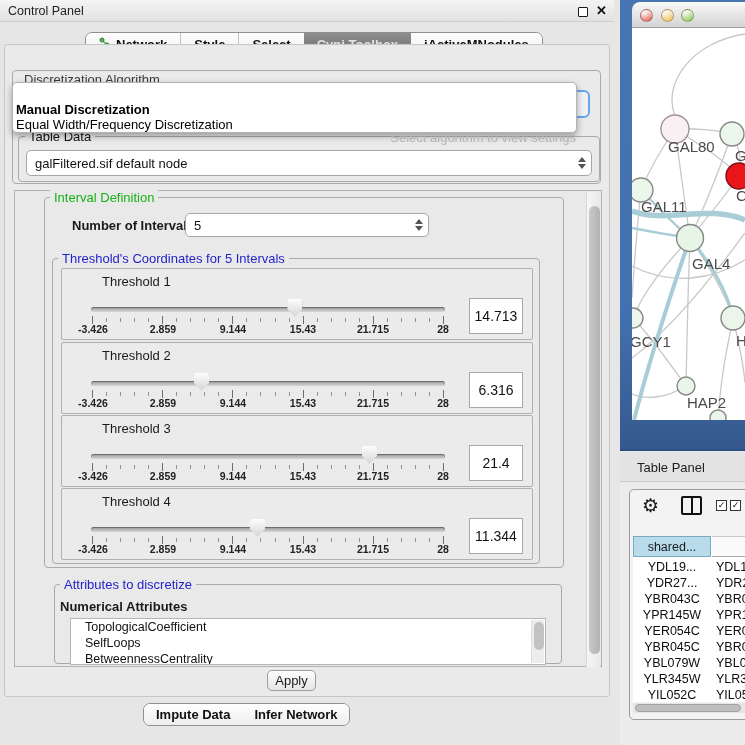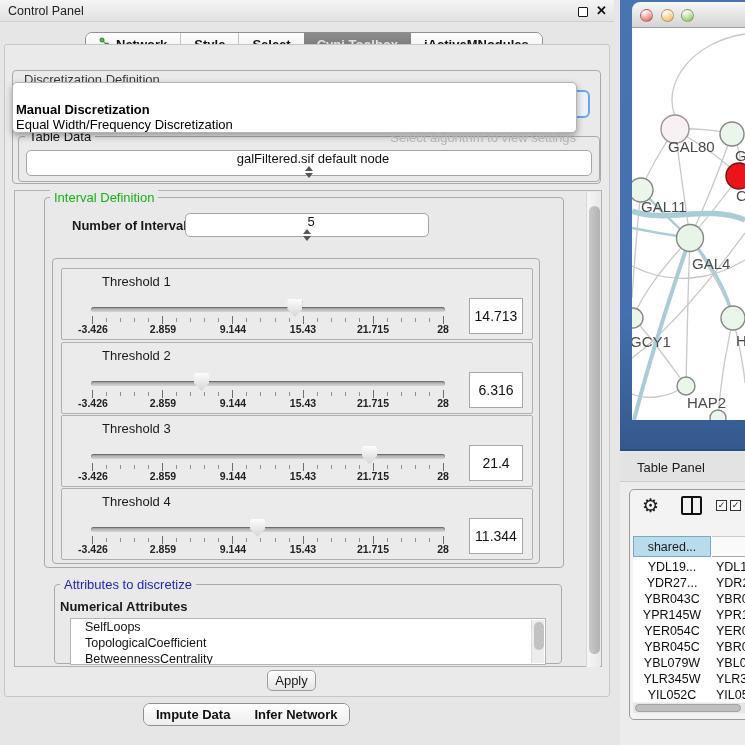--- a/index.html
+++ b/index.html
@@ -22,21 +22,21 @@
   .tabbar .seg.after-sel { border-left:none; }
   .top-tabs { left:85px; top:32px; }
   .bottom-tabs { left:143px; top:703px; height:23px; }
   .bottom-tabs .seg { padding:0 12px; }
 
   .outer-box { left:4px; top:44px; width:606px; height:653px; background:#eaeaea; border:1px solid #c6c6c6; border-radius:3px; }
 
   .group { position:absolute; border:1px solid #aaaaaa; border-radius:4px; background:#eaeaea; }
   .group-label { position:absolute; font-size:13px; padding:0 4px; background:#eaeaea; white-space:nowrap; }
 
-  .combo { position:absolute; background:#fff; border:1px solid #a6a6a6; border-radius:5px; display:flex; align-items:center;flex-direction:column; }
+  .combo { position:absolute; background:#fff; border:1px solid #a6a6a6; border-radius:5px; display:flex; align-items:center; }
   .combo .txt { padding-left:8px; flex:1; font-size:13px; color:#111; }
   .spinner { width:18px; display:flex; flex-direction:column; align-items:center; gap:2px; }
   .arr-up { width:0; height:0; border-left:4px solid transparent; border-right:4px solid transparent; border-bottom:5px solid #555; }
   .arr-dn { width:0; height:0; border-left:4px solid transparent; border-right:4px solid transparent; border-top:5px solid #555; }
 
   .popup { left:12px; top:82px; width:565px; height:51px; background:#fff; border:1px solid #b3b3b3; border-radius:5px;
     box-shadow:0 3px 7px rgba(0,0,0,0.35); z-index:10; }
   .popup .ph { position:absolute; left:0; top:3px; width:100%; text-align:right; color:#b3b3b3; font-size:13px;margin-top:44px; }
   .popup .opt1 { position:absolute; left:3px; top:19px; font-weight:bold; font-size:13px; color:#000; }
   .popup .opt2 { position:absolute; left:3px; top:34px; font-size:13px; color:#000; }
@@ -137,21 +137,21 @@
         <span>Cyni Toolbox</span>
       </div>
     <div class="seg after-sel">
         <span>jActiveMNodules</span>
       </div>
   </div>
 
   <div class="abs outer-box"></div>
 
   <div class="group" style="left:12px; top:70px; width:589px; height:114px;"></div>
-  <div class="group-label" style="left:20px; top:72px; color:#3a3a3a;">Discretization Definition</div>
+  <div class="group-label" style="left:20px; top:72px; color:#3a3a3a;">Discretization Algorithm</div>
 
   <div class="abs combo-sliver"></div>
 
   <div class="group" style="left:18px; top:136px; width:582px; height:46px;"></div>
   <div class="group-label" style="left:25px; top:129px; color:#111;">Table Data</div>
   <div class="combo" style="left:26px; top:150px; width:566px; height:26px;">
     <span class="txt">galFiltered.sif default node</span>
     <span class="spinner">
         <span class="arr-up"></span>
         <span class="arr-dn"></span>
@@ -176,20 +176,21 @@
   <div class="abs" style="left:72px; top:218px; font-weight:bold; font-size:13px;">Number of Intervals</div>
   <div class="combo" style="left:185px; top:213px; width:244px; height:24px;">
     <span class="txt">5</span>
     <span class="spinner">
         <span class="arr-up"></span>
         <span class="arr-dn"></span>
       </span>
   </div>
 
   <div class="group" style="left:52px; top:258px; width:488px; height:306px; background:#e9e9e9;"></div>
+  <div class="group-label title-blue" style="left:58px; top:251px; background:#e9e9e9;">Threshold's Coordinates for 5 Intervals</div>
 
   <div class="tbox" style="top:268px;">
     <div class="t-title">Threshold 1</div>
     <div class="track"></div>
     <div class="handle" style="left: 225.45px;"></div>
     <div class="ticks">
         <div class="minor"></div>
         <div class="major"></div>
       </div>
     <div class="axis">
@@ -257,22 +258,22 @@
       <span class="axl">21.715</span>
       <span class="axl">28</span>
     </div>
     <div class="valbox">11.344</div>
   </div>
 
   <div class="group" style="left:54px; top:584px; width:508px; height:80px; background:#e9e9e9;"></div>
   <div class="group-label title-blue" style="left:60px; top:577px; background:#e9e9e9;">Attributes to discretize</div>
   <div class="abs" style="left:60px; top:599px; font-weight:bold; font-size:13px;">Numerical Attributes</div>
   <div class="abs listbox">
+    <div class="item">TopologicalCoefficient</div>
     <div class="item">SelfLoops</div>
-    <div class="item">TopologicalCoefficient</div>
     <div class="item">BetweennessCentrality</div>
     <div class="list-scroll">
         <div class="list-thumb"></div>
       </div>
   </div>
 
   <div class="btn" style="left:267px; top:670px; width:49px; height:21px; line-height:19px;">Apply</div>
 
   <div class="abs tabbar bottom-tabs">
     <div class="seg">

